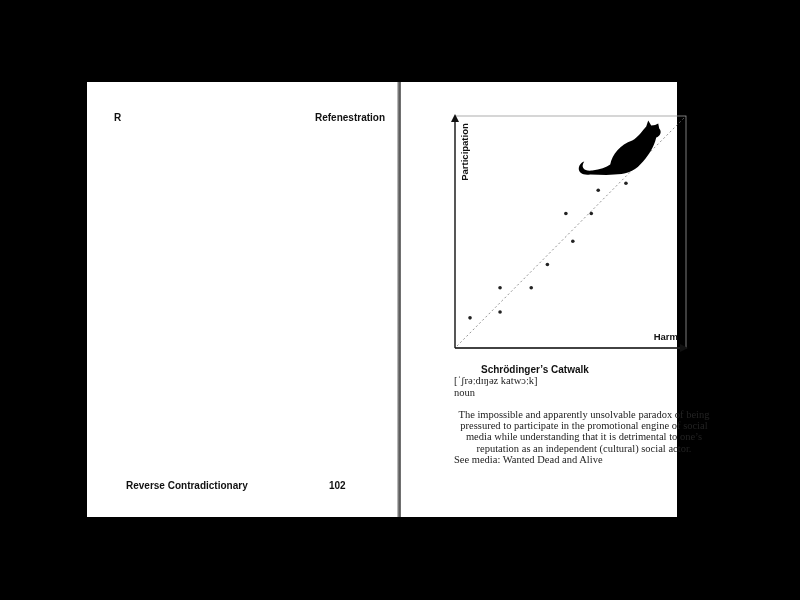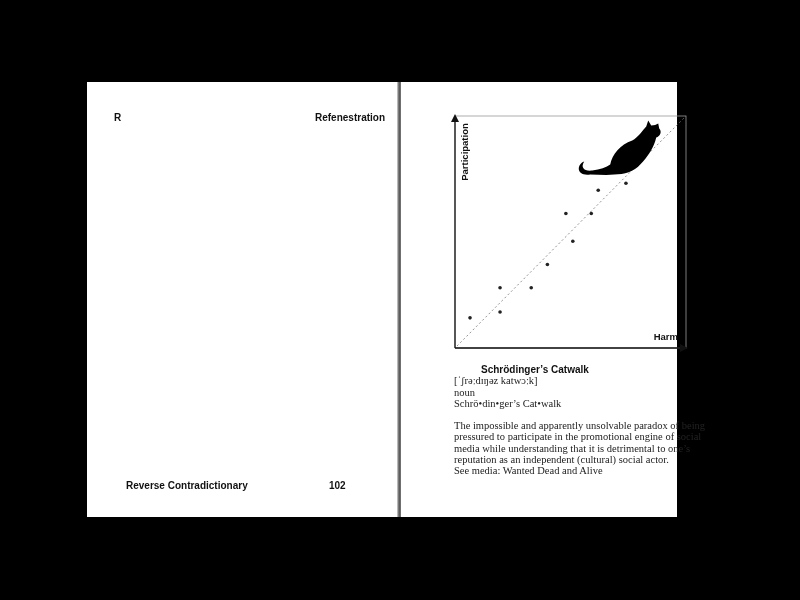--- a/index.html
+++ b/index.html
@@ -11,21 +11,21 @@
     background: linear-gradient(to right, #d8d8d8, #555 35%, #777 65%, #e0e0e0); }
   .sans { font-family: "Liberation Sans", sans-serif; font-weight: bold; font-size: 10px; color: #111; }
   .abs { position: absolute; white-space: nowrap; }
   #header-letter { left: 27px; top: 30px; }
   #header-word { left: 192px; top: 30px; padding-left: 36px; }
   #footer-title { left: 27px; top: 398px; padding-left: 12px; }
   #footer-page { left: 242px; top: 398px; }
   #chart { position: absolute; left: 48px; top: 28px; }
   #entry { position: absolute; left: 53px; top: 282px; width: 260px; font-family: "Liberation Serif", serif; font-size: 10.5px; line-height: 11.3px; color: #222; }
   #entry .headword { font-family: "Liberation Sans", sans-serif; font-weight: bold; font-size: 10px; color: #111; padding-left: 27px; }
-  #entry .definition { margin-top: 11px; }
+  #entry .definition { margin-top: 11px; text-align: center; }
   #entry .see-also-ref { }
 </style>
 </head>
 <body>
 
 <div id="left-page" class="page">
   <div id="header-letter" class="abs sans">R</div>
   <div id="header-word" class="abs sans">Refenestration</div>
   <div id="footer-title" class="abs sans">Reverse Contradictionary</div>
   <div id="footer-page" class="abs sans">102</div>
@@ -70,17 +70,16 @@
     <line id="y-axis" stroke="#111" stroke-width="1.3" x1="6" y1="238" x2="6" y2="10"></line>
     <polygon id="y-arrow" fill="#111" points="6,4 2,12 10,12"></polygon>
     <text id="xlabel" font-family="Liberation Sans, sans-serif" font-weight="bold" font-size="9.5" fill="#111" text-anchor="end" x="229" y="230">Harm</text>
     <text id="ylabel" font-family="Liberation Sans, sans-serif" font-weight="bold" font-size="9.5" fill="#111" text-anchor="middle" x="0" y="0" transform="translate(19,42) rotate(-90)">Participation</text>
   </svg>
 
   <div id="entry">
     <div class="headword">Schrödinger’s Catwalk</div>
     <div>[ˈʃrəːdɪŋəz katwɔːk]</div>
     <div>noun</div>
-    <div>Schrö•din•ger’s Cat•walk</div>
     <div class="definition">The impossible and apparently unsolvable paradox of being pressured to participate in the promotional engine of social media while understanding that it is detrimental to one’s reputation as an independent (cultural) social actor.</div>
     <div><span>See media: </span><span class="see-also-ref">Wanted Dead and Alive</span></div>
   </div>
 </div>
 
 </body></html>

